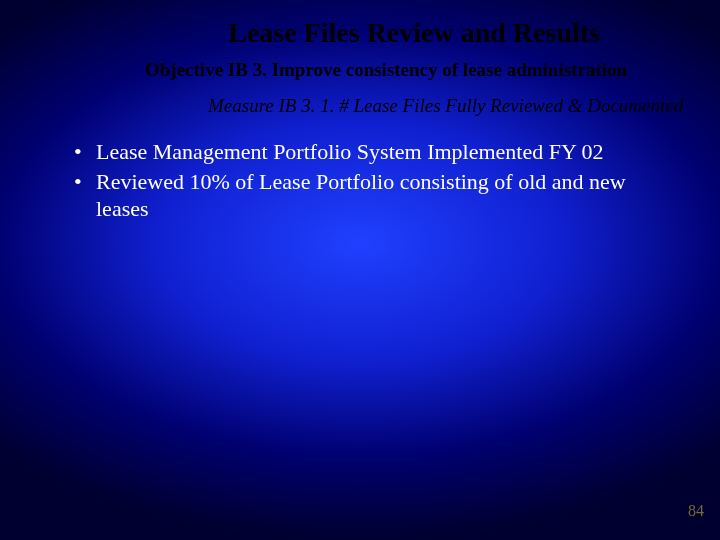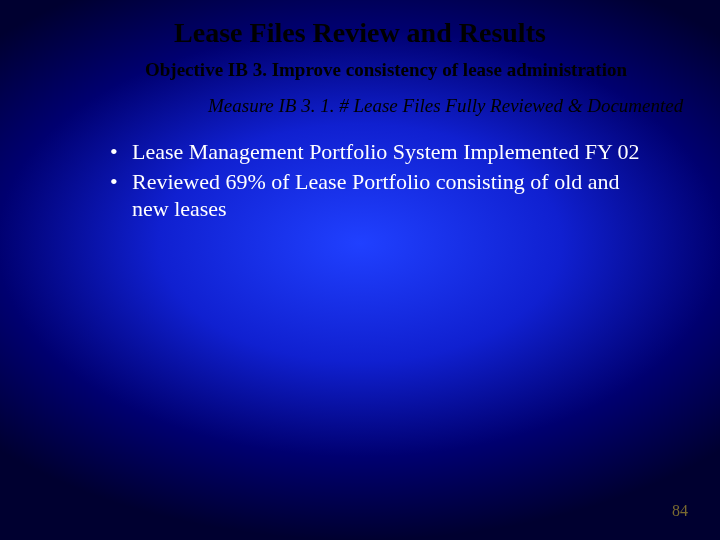--- a/index.html
+++ b/index.html
@@ -15,21 +15,21 @@
     height: 540px;
     background: radial-gradient(ellipse 70% 55% at 50% 45%, #2040ff 0%, #1020d0 40%, #000070 72%, #000030 100%);
     color: #ffffff;
     position: relative;
     box-sizing: border-box;
   }
   .title {
     color: #000000;
     font-weight: bold;
     font-size: 28px;
-    text-align: center;
+    text-align: right;
     padding-top: 18px;
     padding-left: 120px;
     padding-right: 120px;
     line-height: 1.1;
   }
   .objective {
     color: #000000;
     font-weight: bold;
     font-size: 19px;
     padding-left: 145px;
@@ -42,50 +42,50 @@
     font-style: italic;
     font-size: 19px;
     padding-left: 208px;
     padding-right: 20px;
     padding-top: 14px;
     line-height: 1.15;
   }
   .bullets {
     list-style: none;
     margin: 0;
-    padding: 22px 60px 0 110px;
+    padding: 22px 60px 0 74px;
     font-size: 22px;
     color: #ffffff;
     line-height: 1.25;
   }
   .bullets li {
     position: relative;
     padding-left: 22px;
     margin-bottom: 2px;
   }
   .bullets li::before {
     content: "•";
     position: absolute;
     left: 0;
     top: 0;
     color: #ffffff;
   }
   .page-number {
     position: absolute;
-    right: 32px;
+    right: 16px;
     bottom: 20px;
     color: #7a6a30;
     font-size: 16px;
   }
 </style>
 </head>
 <body>
 
 <div class="slide">
   <div class="title">Lease Files Review and Results</div>
   <div class="objective">Objective IB 3. Improve consistency of lease administration</div>
   <div class="measure">Measure IB 3. 1. # Lease Files Fully Reviewed &amp; Documented</div>
   <ul class="bullets">
     <li>Lease Management Portfolio System Implemented FY 02</li>
-    <li>Reviewed 69% of Lease Portfolio consisting of old and new leases</li>
+    <li>Reviewed 10% of Lease Portfolio consisting of old and new leases</li>
   </ul>
   <div class="page-number">84</div>
 </div>
 
 </body></html>

